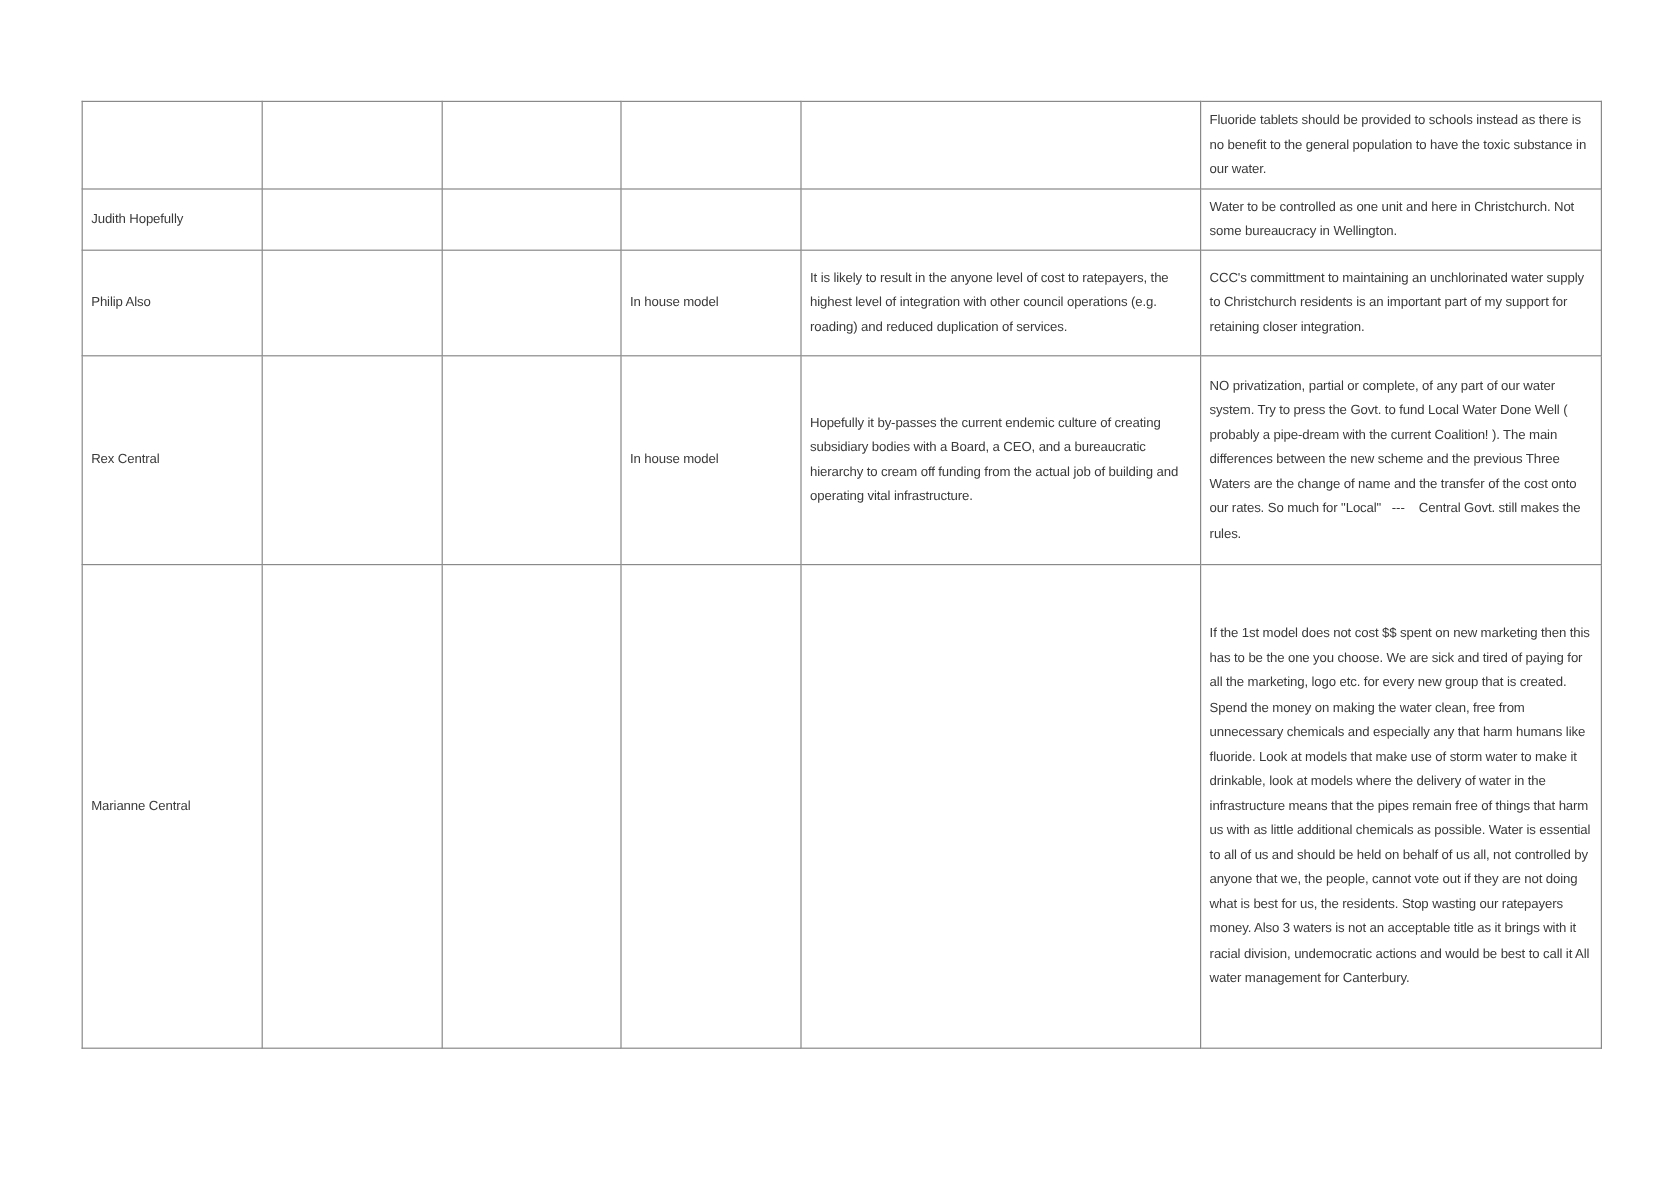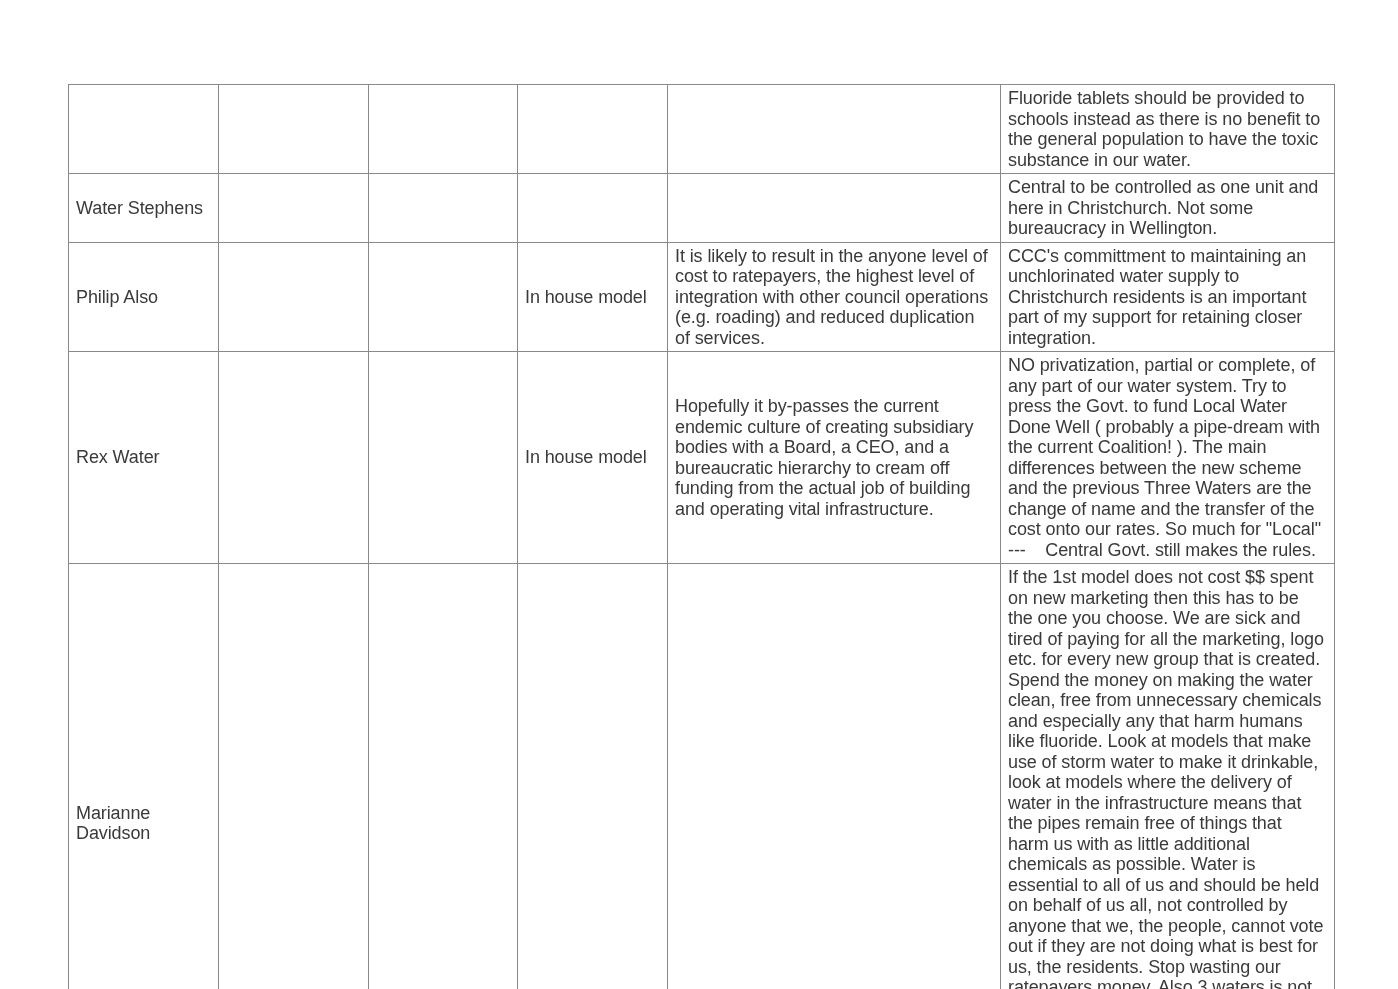--- a/index.html
+++ b/index.html
@@ -20,21 +20,21 @@
     left: 68px;
     top: 84px;
     width: 1266px;
     border-collapse: collapse;
     table-layout: fixed;
   }
   table.submissions td {
     border: 1px solid #898989;
     vertical-align: middle;
     padding: 3px 7px;
-    font-size: 18px;
+    font-size: 11px;
     line-height: 20.5px;
     color: #3a3a3a;
     white-space: pre-wrap;
     word-wrap: break-word;
     letter-spacing: -0.1px;
   }
   tr.r1 { height: 73px; }
   tr.r2 { height: 51px; }
   tr.r3 { height: 88px; }
   tr.r4 { height: 174px; }
@@ -56,45 +56,45 @@
     <tbody>
       <tr class="r1">
         <td></td>
         <td></td>
         <td></td>
         <td></td>
         <td></td>
         <td>Fluoride tablets should be provided to schools instead as there is no benefit to the general population to have the toxic substance in our water.</td>
       </tr>
       <tr class="r2">
-        <td>Water Stephens</td>
+        <td>Judith Hopefully</td>
         <td></td>
         <td></td>
         <td></td>
         <td></td>
-        <td>Central to be controlled as one unit and here in Christchurch. Not some bureaucracy in Wellington.</td>
+        <td>Water to be controlled as one unit and here in Christchurch. Not some bureaucracy in Wellington.</td>
       </tr>
       <tr class="r3">
         <td>Philip Also</td>
         <td></td>
         <td></td>
         <td>In house model</td>
         <td>It is likely to result in the anyone level of cost to ratepayers, the highest level of integration with other council operations (e.g. roading) and reduced duplication of services.</td>
         <td>CCC's committment to maintaining an unchlorinated water supply to Christchurch residents is an important part of my support for retaining closer integration.</td>
       </tr>
       <tr class="r4">
-        <td>Rex Water</td>
+        <td>Rex Central</td>
         <td></td>
         <td></td>
         <td>In house model</td>
         <td>Hopefully it by-passes the current endemic culture of creating subsidiary bodies with a Board, a CEO, and a bureaucratic hierarchy to cream off funding from the actual job of building and operating vital infrastructure.</td>
         <td>NO privatization, partial or complete, of any part of our water system. Try to press the Govt. to fund Local Water Done Well ( probably a pipe-dream with the current Coalition! ). The main differences between the new scheme and the previous Three Waters are the change of name and the transfer of the cost onto our rates. So much for "Local"   ---    Central Govt. still makes the rules.</td>
       </tr>
       <tr class="r5">
-        <td>Marianne Davidson</td>
+        <td>Marianne Central</td>
         <td></td>
         <td></td>
         <td></td>
         <td></td>
         <td>If the 1st model does not cost $$ spent on new marketing then this has to be the one you choose. We are sick and tired of paying for all the marketing, logo etc. for every new group that is created. Spend the money on making the water clean, free from unnecessary chemicals and especially any that harm humans like fluoride. Look at models that make use of storm water to make it drinkable, look at models where the delivery of water in the infrastructure means that the pipes remain free of things that harm us with as little additional chemicals as possible. Water is essential to all of us and should be held on behalf of us all, not controlled by anyone that we, the people, cannot vote out if they are not doing what is best for us, the residents. Stop wasting our ratepayers money. Also 3 waters is not an acceptable title as it brings with it racial division, undemocratic actions and would be best to call it All water management for Canterbury.</td>
       </tr>
     </tbody>
   </table>
 </div>
 

